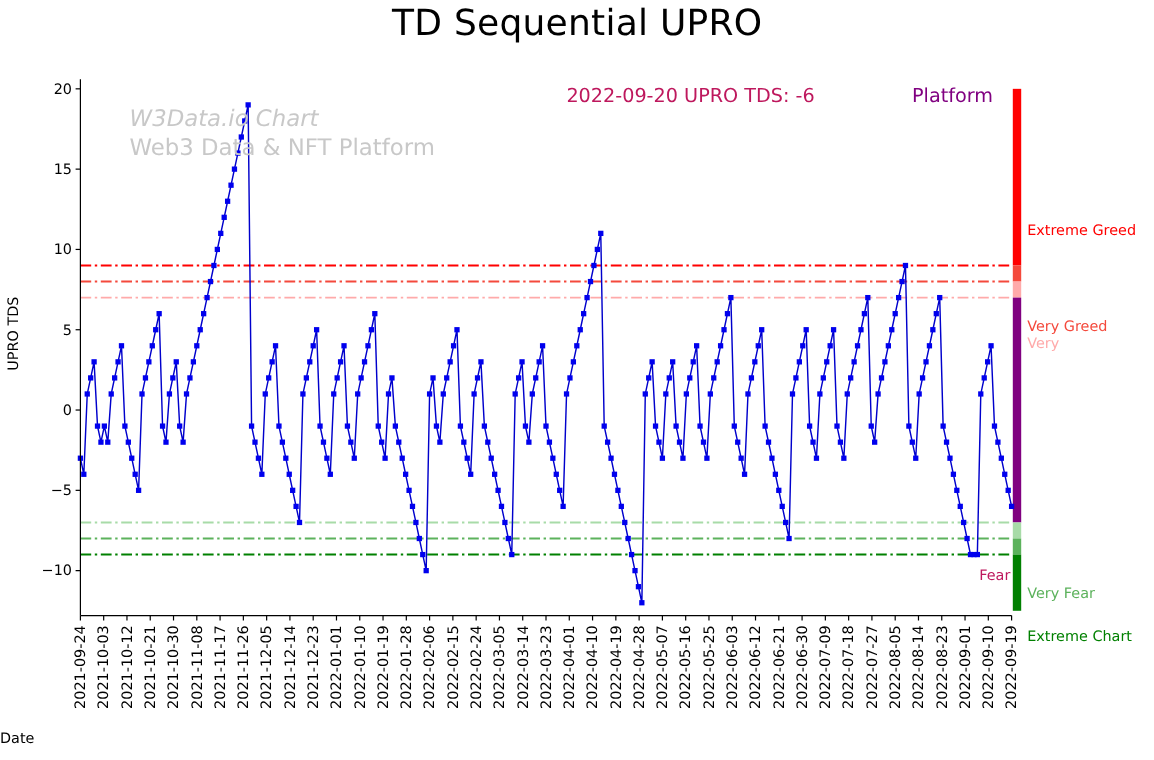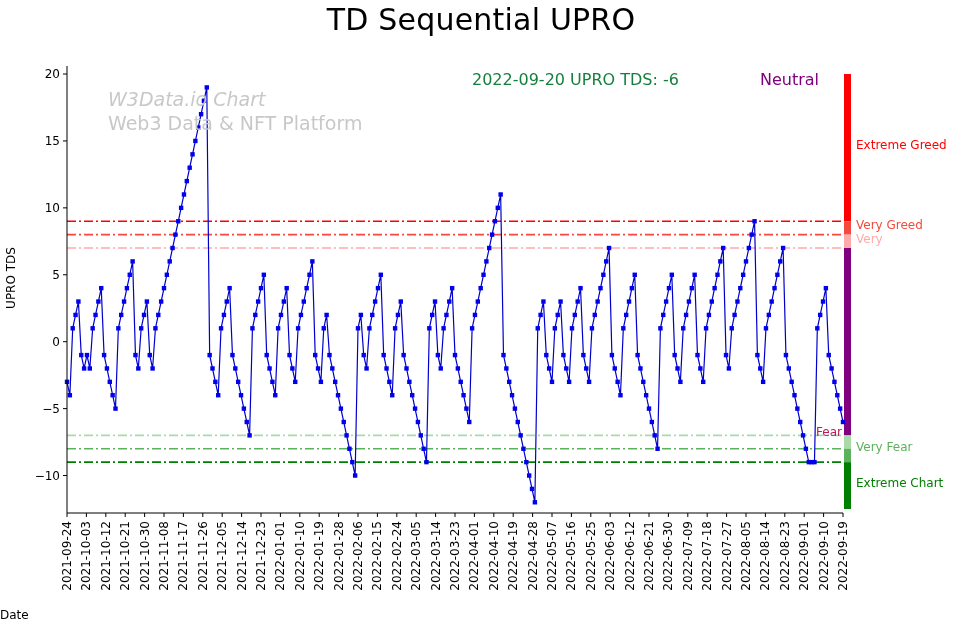--- a/index.html
+++ b/index.html
@@ -17,23 +17,23 @@
     font-size:12px;color:#000;white-space:nowrap;
   }
   .xlabel{
     position:absolute;left:0;top:608px;width:885px;
     font-size:12px;color:#000;
   }
   .wm{position:absolute;font-size:19px;color:#c8c8c8;white-space:nowrap;}
   #wm1{left:108px;top:88px;font-style:italic;}
   #wm2{left:108px;top:112px;}
   .ann{position:absolute;font-size:16px;white-space:nowrap;}
-  #ann-main{left:472px;top:70px;color:#15803d;}
+  #ann-main{left:472px;top:70px;color:#be185d;}
   #ann-state{left:760px;top:70px;color:#800080;}
-  .zlab{position:absolute;font-size:12px;white-space:nowrap;}
+  .zlab{position:absolute;font-size:12px;white-space:nowrap;margin-top:47px;}
 </style>
 </head>
 <body>
 
 <div id="root">
 
   <div id="chart-title">TD Sequential UPRO</div>
 
   <div id="plot-wrap">
     <svg id="chart-svg" width="962" height="633">
@@ -425,21 +425,21 @@
       </svg>
   </div>
 
   <div class="ylabel">UPRO TDS</div>
   <div class="xlabel">Date</div>
 
   <div class="wm" id="wm1">W3Data.io Chart</div>
   <div class="wm" id="wm2">Web3 Data &amp; NFT Platform</div>
 
   <div class="ann" id="ann-main">2022-09-20 UPRO TDS: -6</div>
-  <div class="ann" id="ann-state">Neutral</div>
+  <div class="ann" id="ann-state">Platform</div>
 
   <div id="zone-labels">
       <div class="zlab" style="left: 856px; top: 138px; color: rgb(255, 0, 0);">Extreme Greed</div>
       <div class="zlab" style="left: 856px; top: 218px; color: rgb(244, 73, 60); text-align: right;">Very Greed</div>
       <div class="zlab" style="left: 856px; top: 232px; color: rgb(255, 170, 170);">Very</div>
       <div class="zlab" style="left: 816px; top: 425px; color: #be185d;">Fear</div>
       <div class="zlab" style="left: 856px; top: 440px; color: rgb(92, 178, 92); text-align: center;">Very Fear</div>
       <div class="zlab" style="left: 856px; top: 476px; color: rgb(0, 128, 0);">Extreme Chart</div>
     </div>
 </div>

